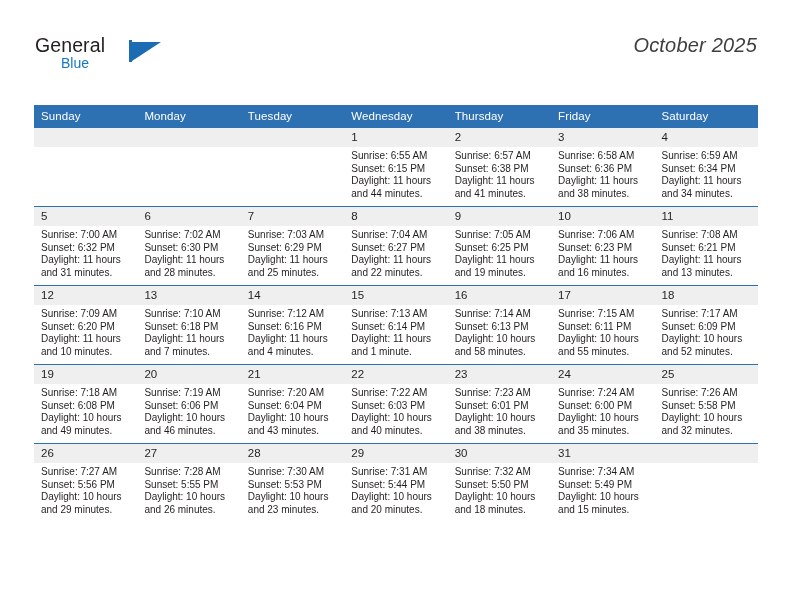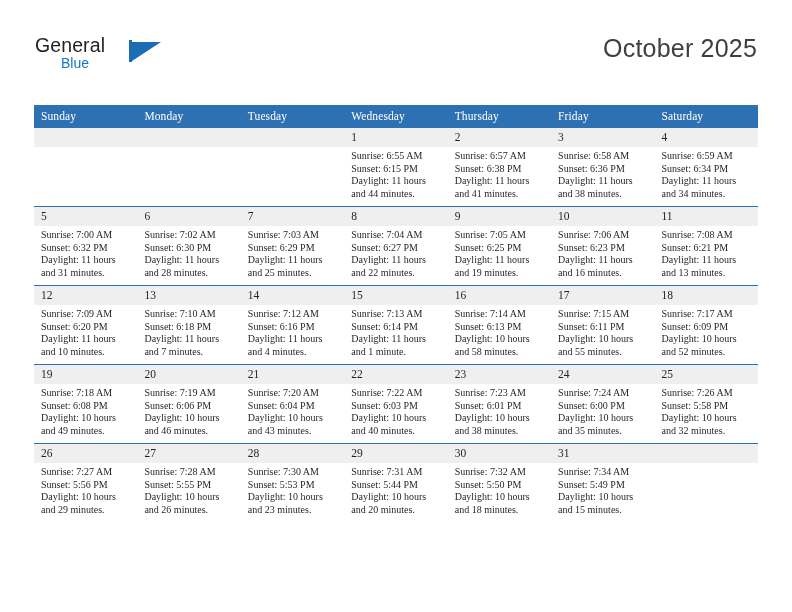--- a/index.html
+++ b/index.html
@@ -69,44 +69,44 @@
     top: 6px;
     width: 3px;
     height: 22px;
     background: #1b6cb3;
   }
 
   .title {
     position: absolute;
     right: 35px;
     top: 34px;
-    font-size: 25px;
+    font-size: 20px;
     color: #3f3f3f;
     font-weight: normal;
     letter-spacing: .2px;
     white-space: nowrap;
+    font-style: italic;
   }
   .subtitle {
     position: absolute;
     right: 35px;
     top: 78px;
     font-size: 13.5px;
     color: #3f3f3f;
     white-space: nowrap;
   }
 
   
   .cal {
     position: absolute;
     left: 34px;
     top: 105px;
     width: 724px;
     border-collapse: collapse;
     table-layout: fixed;
-    font-family: Liberation Serif, serif;
   }
   .cal th {
     background: #2e71b3;
     color: #ffffff;
     font-weight: normal;
     font-size: 11.5px;
     text-align: left;
     padding: 5px 0 5px 7px;
     height: 11px;
     border: none;

